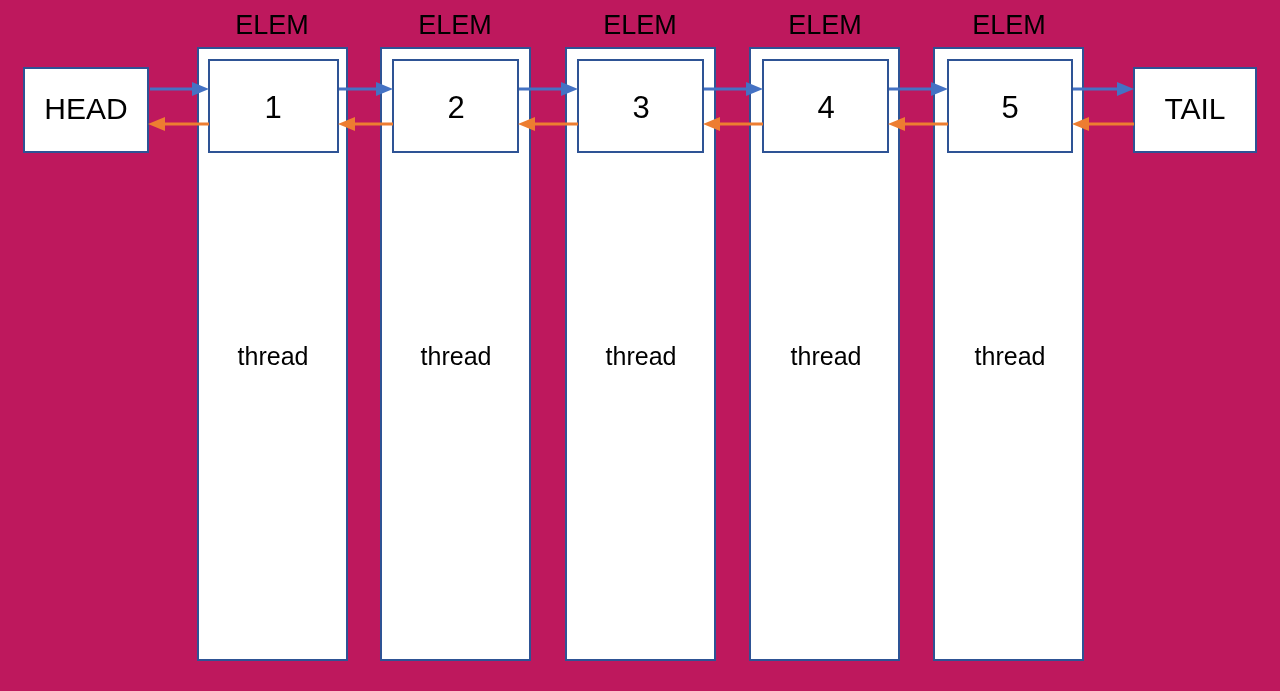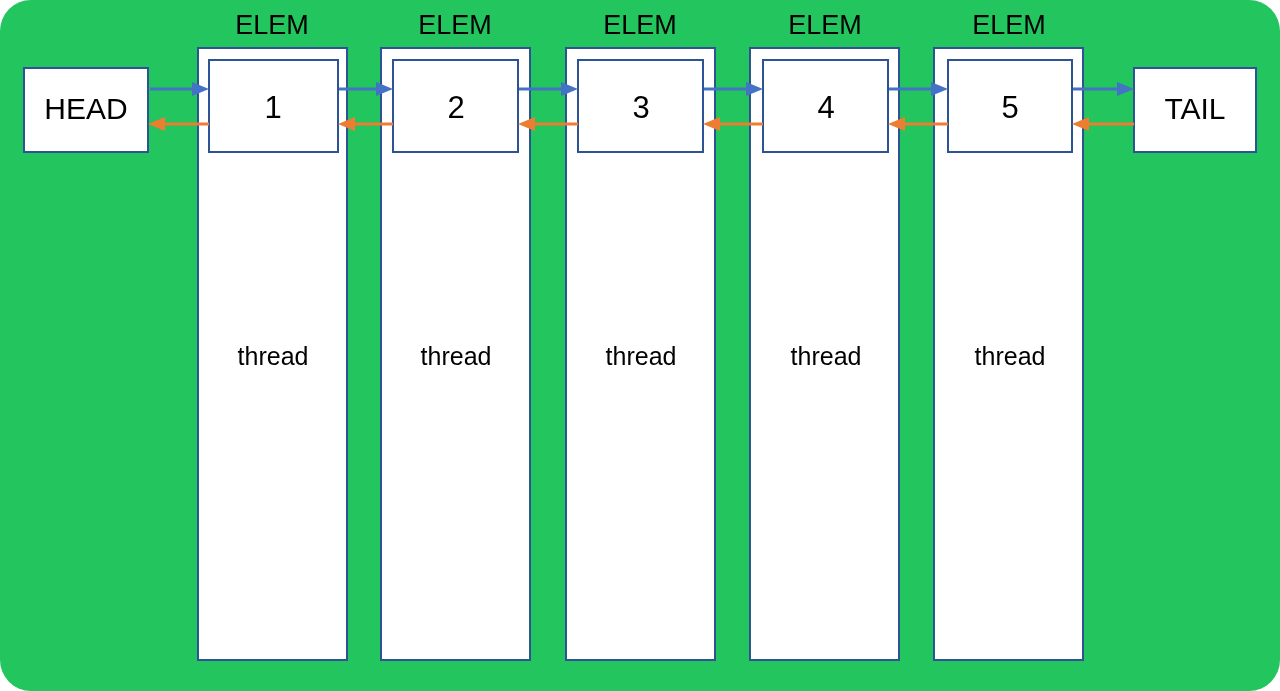--- a/index.html
+++ b/index.html
@@ -8,23 +8,22 @@
     background: #ffffff;
   }
   body {
     font-family: "Liberation Sans", sans-serif;
     color: #000000;
   }
   #canvas {
     position: relative;
     width: 1280px;
     height: 691px;
-    background: #22c55e;
+    background: #be185d;
     overflow: hidden;
-    border-radius: 31px;
   }
   svg.diagram {
     position: absolute;
     left: 0;
     top: 0;
     width: 1280px;
     height: 691px;
   }
   .box-rect {
     fill: #ffffff;

